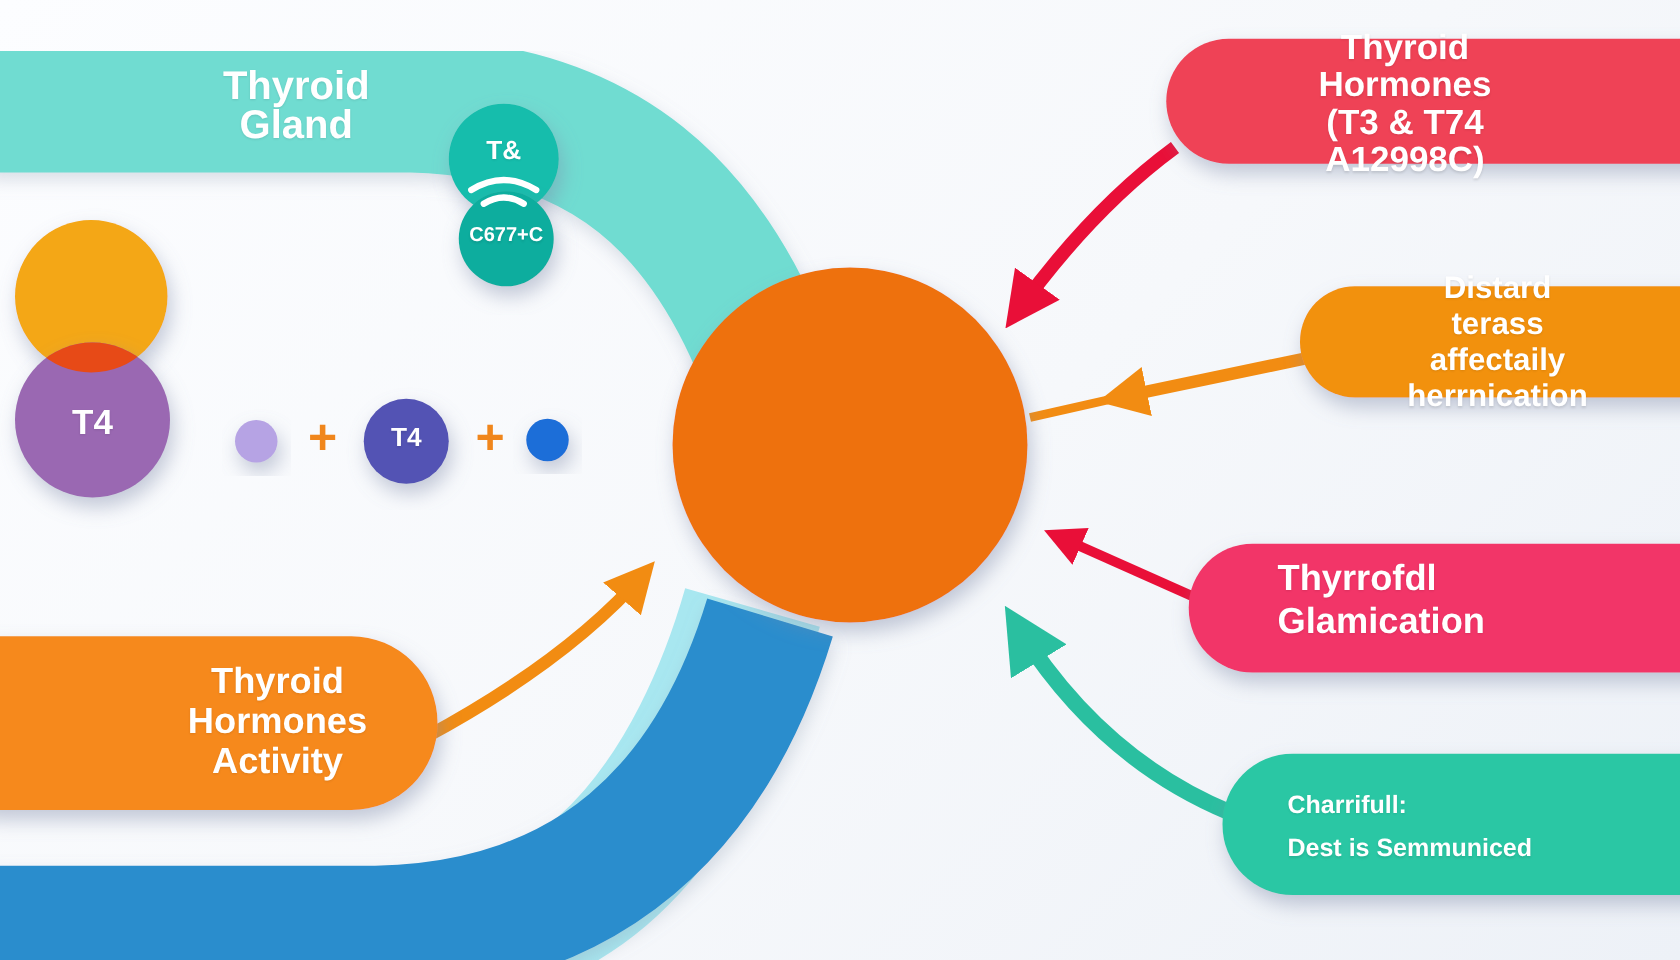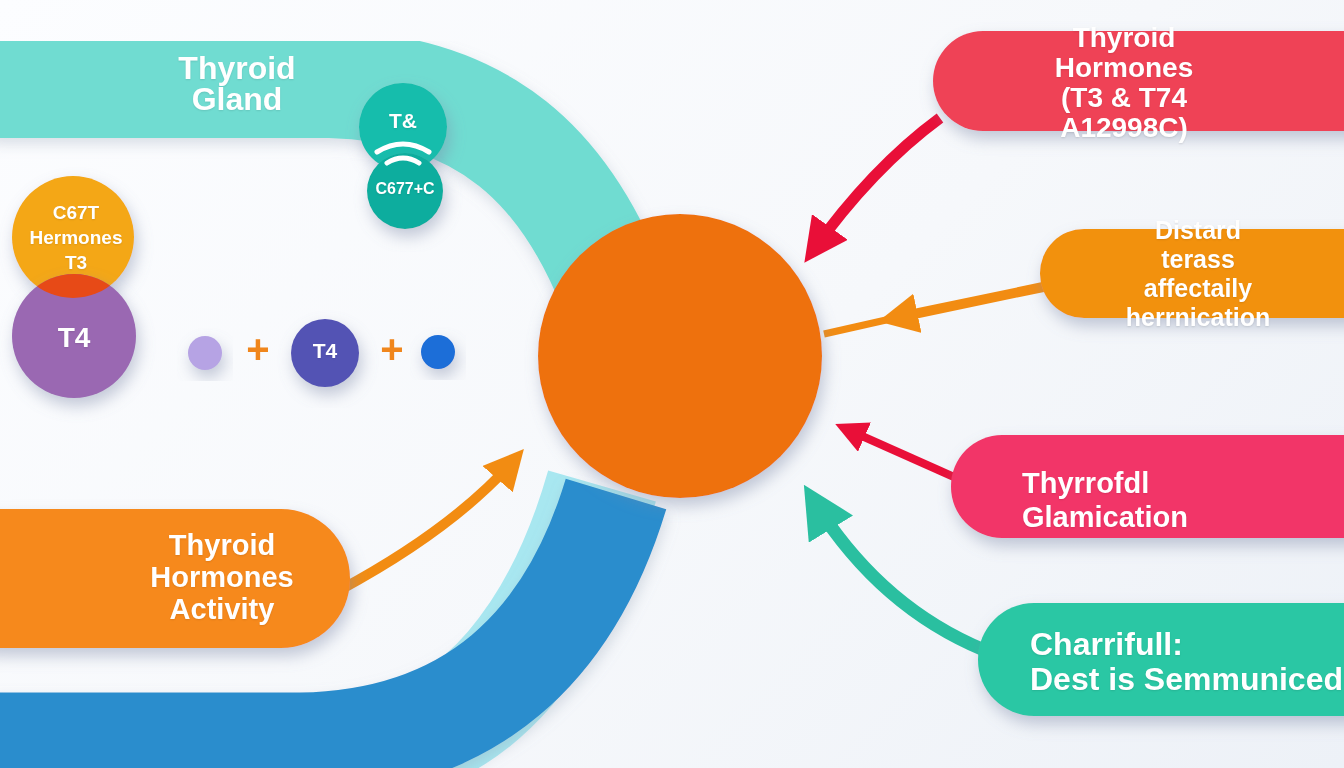--- a/index.html
+++ b/index.html
@@ -24,22 +24,22 @@
   .l-topband   {left:237px;top:84px;font-size:32px;line-height:31px;font-weight:600;}
   .l-badgetop  {left:403px;top:121px;font-size:21px;}
   .l-badgebot  {left:405px;top:189px;font-size:16px;text-align:center;}
   .l-hormones  {left:76px;top:237px;font-size:19px;line-height:25px;}
   .l-t4        {left:74px;top:338px;font-size:28px;}
   .l-eqt4      {left:325px;top:351px;font-size:21px;}
   .l-center    {left:681px;top:356px;font-size:62px;letter-spacing:2px;}
   .l-activity  {left:222px;top:577px;font-size:29px;line-height:32px;}
   .l-box1      {left:1124px;top:83px;font-size:28px;line-height:30px;font-weight:600;}
   .l-box2      {left:1198px;top:274px;font-size:25px;line-height:29px;font-weight:600;}
-  .l-box3      {left:1022px;top:466px;font-size:29px;line-height:34px;font-weight:600;}
-  .l-box4      {left:1030px;top:627px;font-size:32px;line-height:35px;font-weight:600;}
+  .l-box3      {left:1022px;top:446px;font-size:29px;line-height:34px;font-weight:600;}
+  .l-box4      {left:1030px;top:627px;font-size:20px;line-height:35px;font-weight:600;}
 </style>
 </head>
 <body>
 
 <div id="stage">
 
   <svg width="1344" height="768" viewBox="0 0 1344 768">
     <defs>
       <filter id="f-shape" x="-30%" y="-30%" width="160%" height="160%">
         <feDropShadow dx="3" dy="8" stdDeviation="8" flood-color="#7e8aa8" flood-opacity="0.45"></feDropShadow>
@@ -95,23 +95,20 @@
       <path d="M 387 163 Q 403 153 419 163" stroke-width="5" stroke="#ffffff"></path>
     </g>
 
     <circle cx="680" cy="356" r="142" filter="url(#f-shape)" fill="#ee7111"></circle>
   </svg>
 
   <div class="lbl l-topband">Thyroid
 Gland</div>
   <div class="lbl l-badgetop">T&amp;</div>
   <div class="lbl l-badgebot">C677+C</div>
-  <div class="lbl l-hormones">C67T
-Hermones
-T3</div>
   <div class="lbl l-t4">T4</div>
   <div class="lbl l-eqt4">T4</div>
   <div class="lbl l-activity">Thyroid
 Hormones
 Activity</div>
   <div class="lbl l-box1">Thyroid Hormones
 (T3 &amp; T74 A12998C)</div>
   <div class="lbl l-box2">Distard terass
 affectaily herrnication</div>
   <div class="lbl lbl-left l-box3">Thyrrofdl

